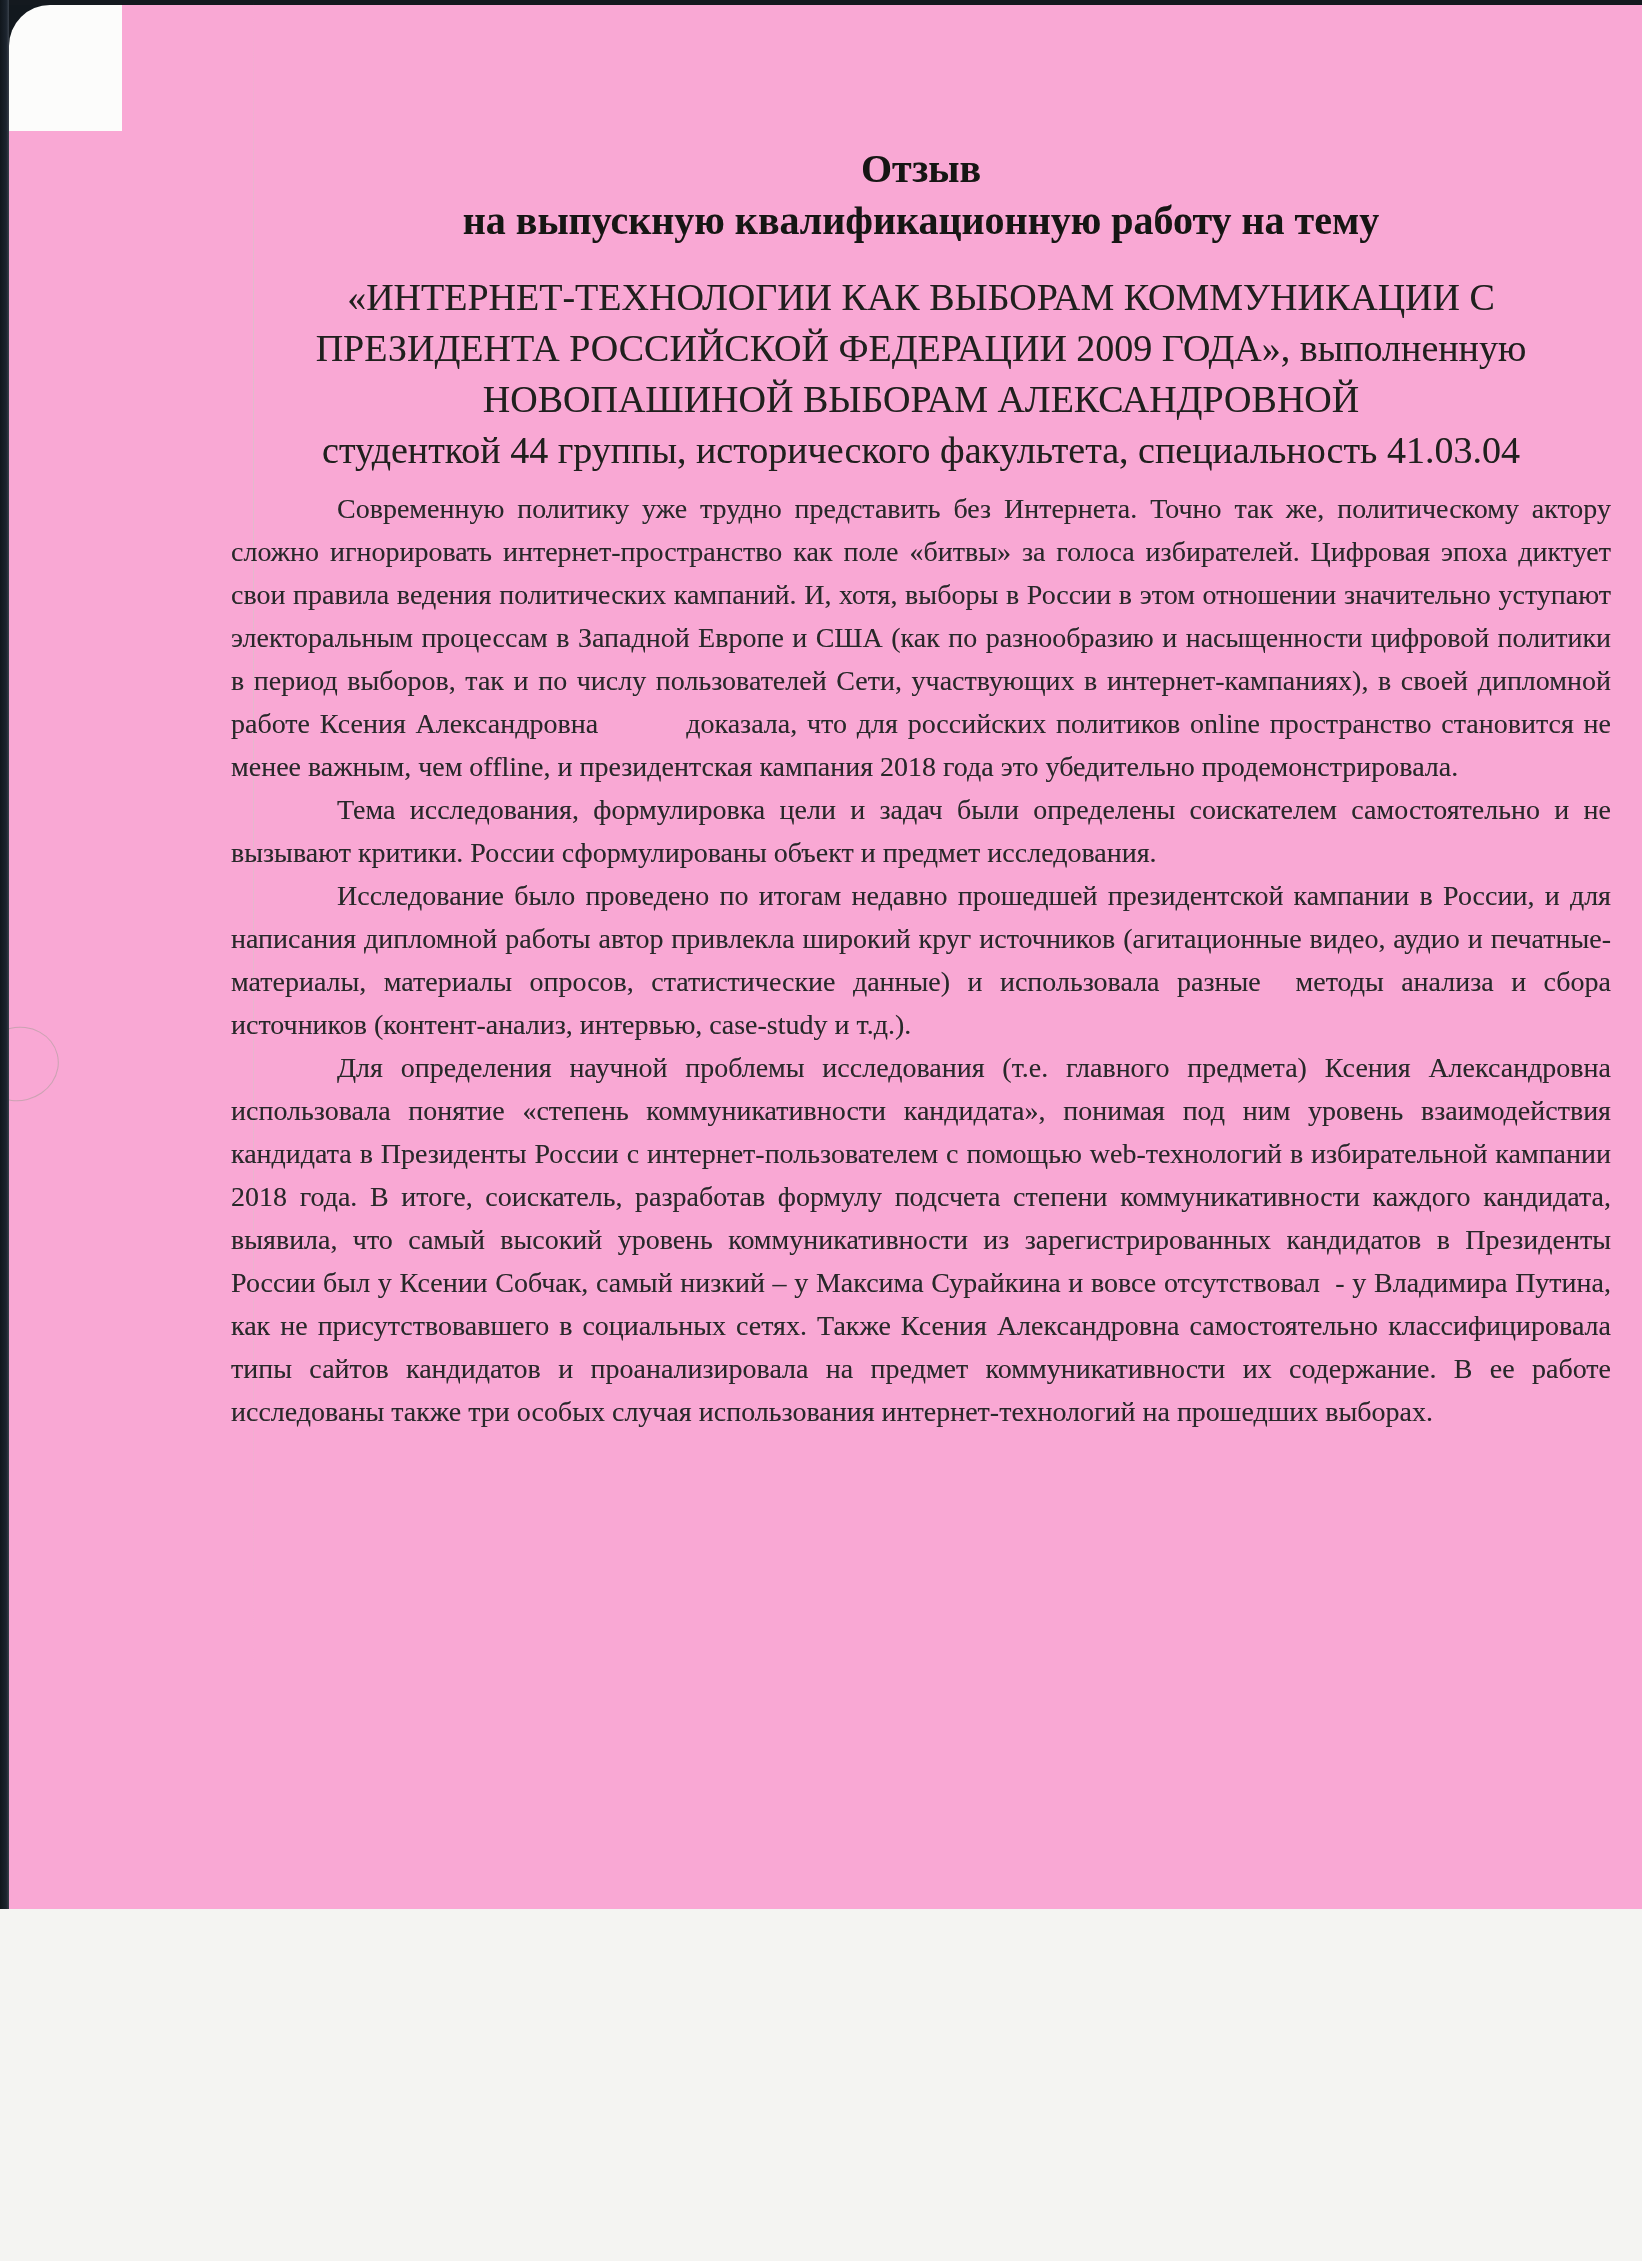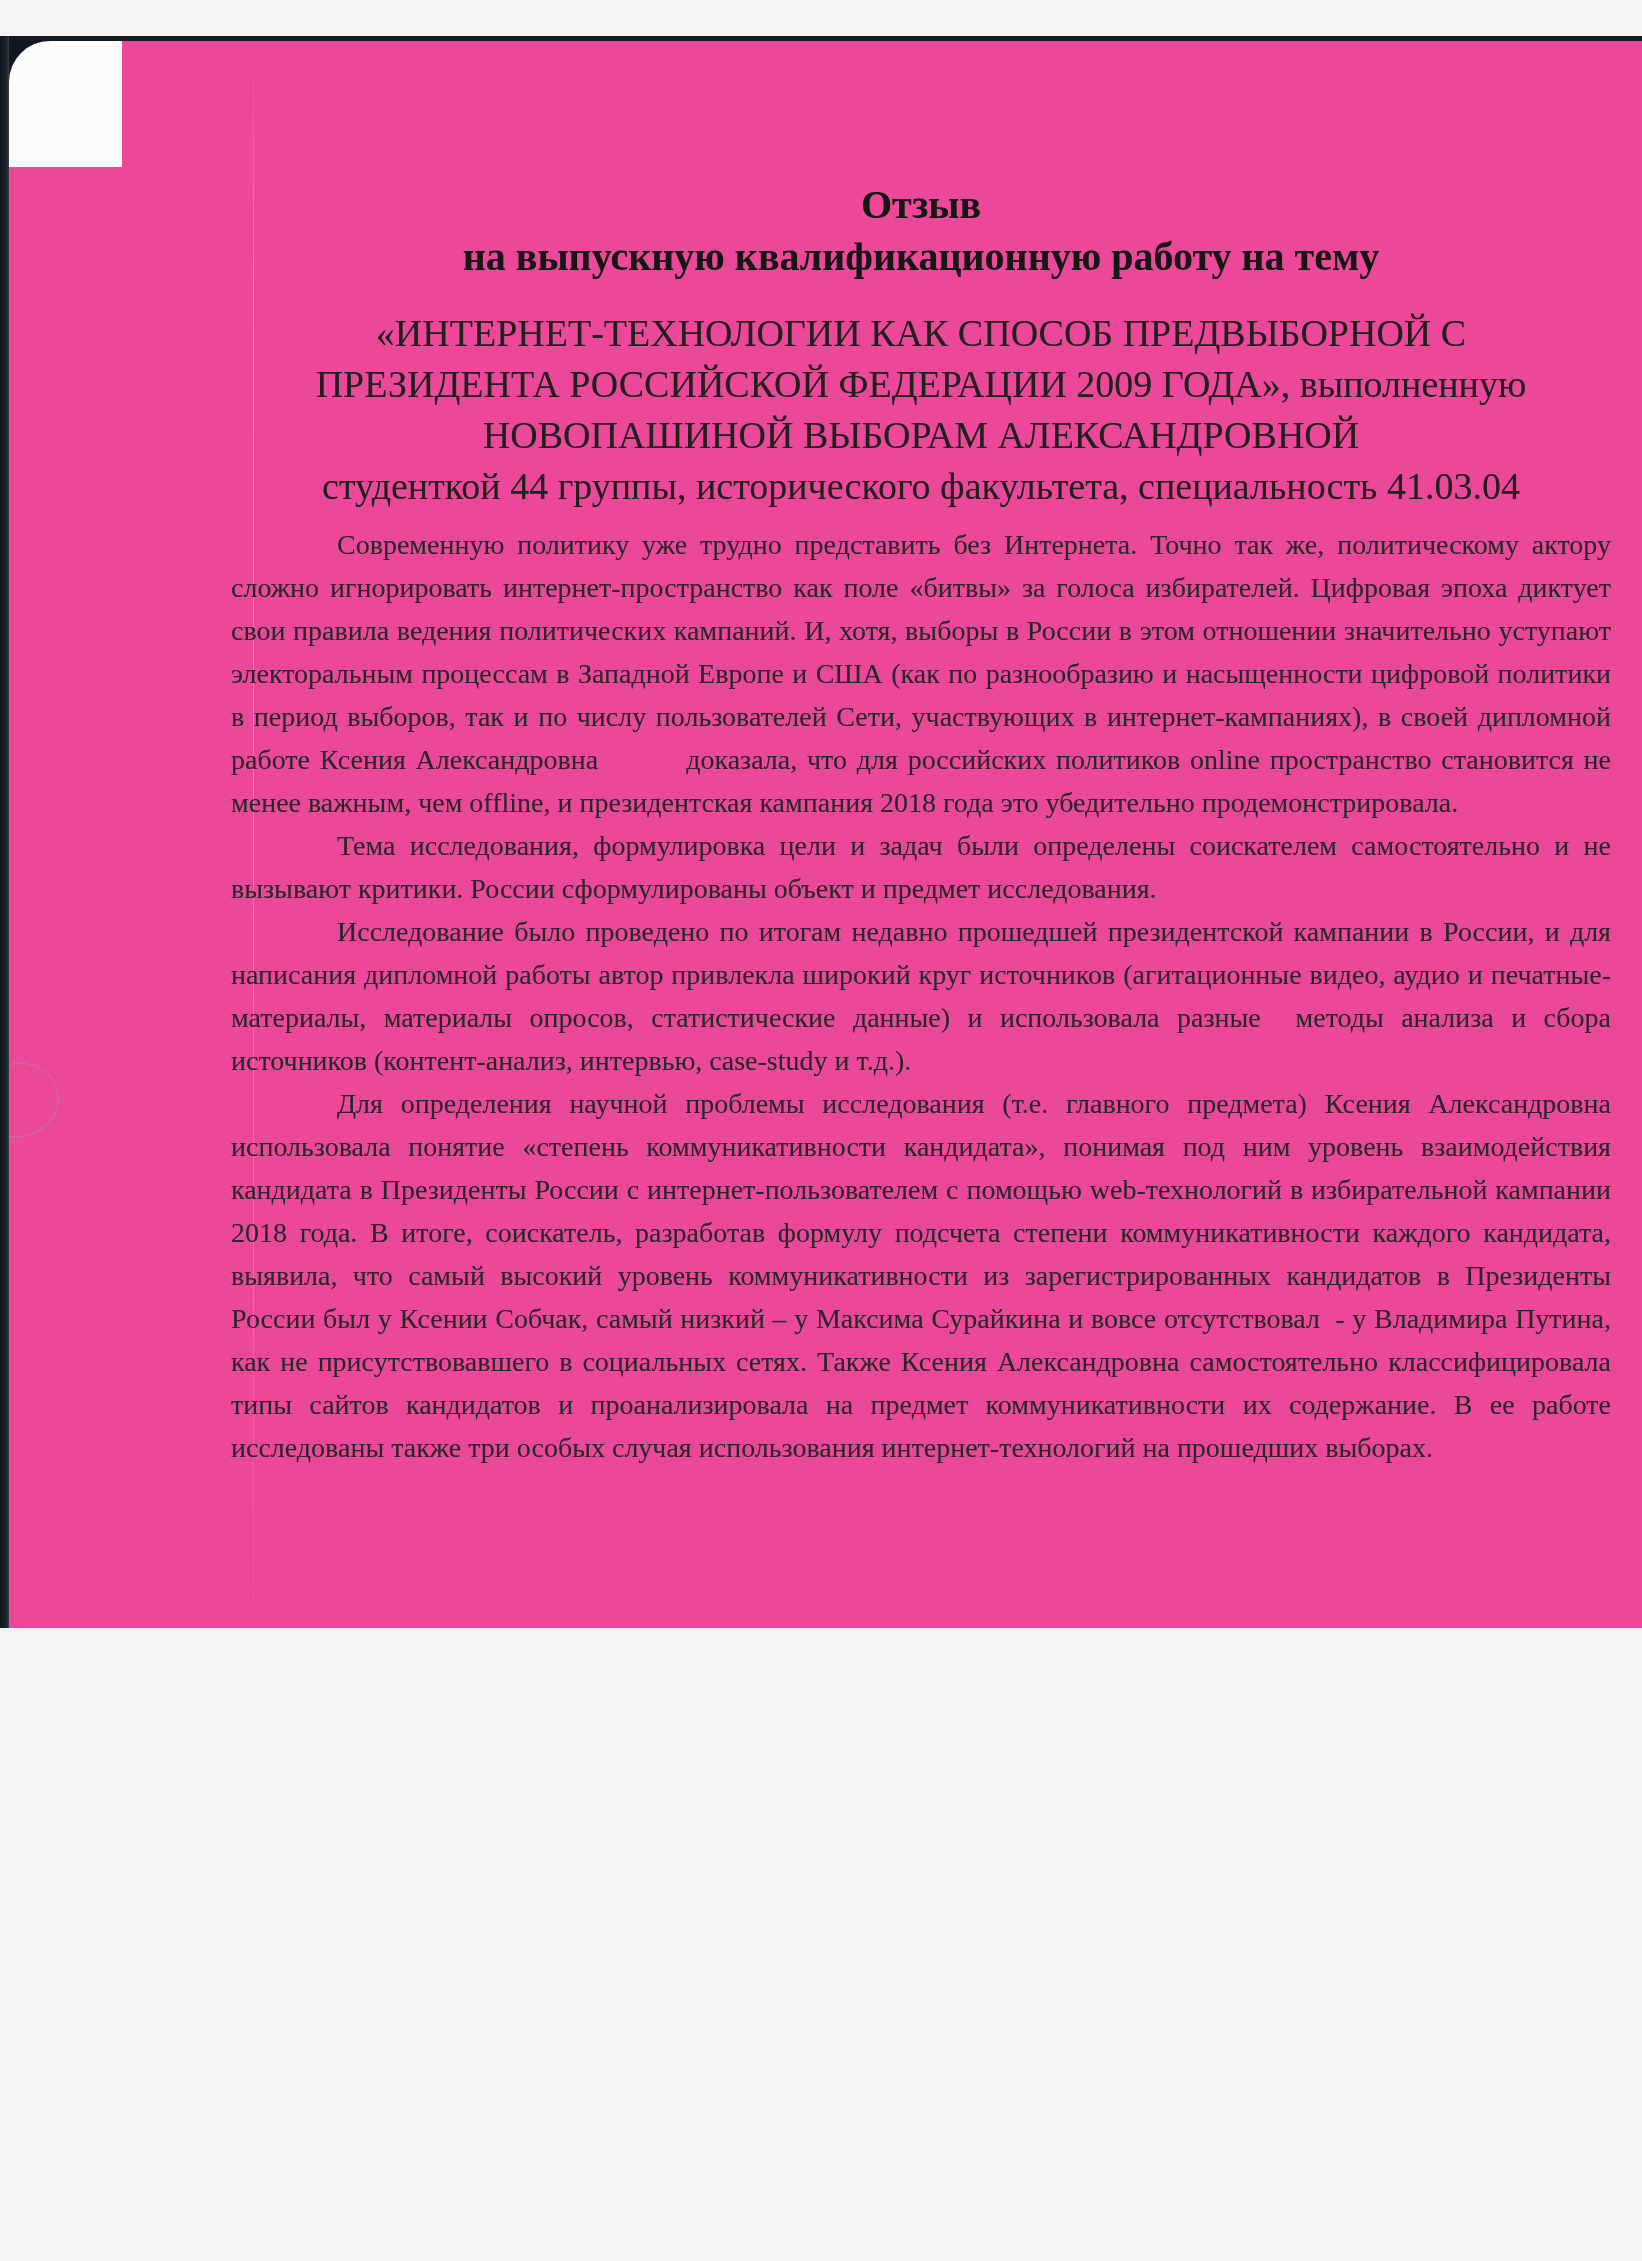--- a/index.html
+++ b/index.html
@@ -4,24 +4,23 @@
 <style>
   html, body { margin: 0; padding: 0; }
   body {
     width: 1643px; height: 2261px;
     background: #f4f4f2;
     font-family: "Liberation Serif", "DejaVu Serif", serif;
     overflow: hidden;
   }
   .page {
     position: relative;
-    width: 1643px; height: 1592px;
-    background: #ec4899;
+    width: 1643px; height: 1909px;
+    background: #f9a8d4;
     overflow: hidden;
-    margin-top: 36px;
   }
   
   .artifact { position: absolute; pointer-events: none; }
   .edge-top    { left: 0; top: 0; width: 1643px; height: 4.5px; background: #14191f; z-index: 1; }
   .edge-left   { left: 0; top: 0; width: 9px; height: 2261px;
                  background: linear-gradient(to right, #10161c 0%, #1c242e 70%, #3a424c 100%); z-index: 2; }
   .corner-block{ left: 0; top: 0; width: 59px; height: 111px; background: #12181e; z-index: 1; }
   .corner-round{ left: 9px; top: 4.5px; width: 113px; height: 126px;
                  background: #fcfcfb; border-top-left-radius: 41px; z-index: 2; }
   .crease-line { left: 253px; top: 0; width: 1.3px; height: 1675px;
@@ -77,21 +76,21 @@
   </svg>
 
   <div class="content">
 
     <div class="doc-header">
       <div>Отзыв</div>
       <div>на выпускную квалификационную работу на тему</div>
     </div>
 
     <div class="thesis-title">
-      <div class="t-line">«ИНТЕРНЕТ-ТЕХНОЛОГИИ КАК СПОСОБ ПРЕДВЫБОРНОЙ С</div>
+      <div class="t-line">«ИНТЕРНЕТ-ТЕХНОЛОГИИ КАК ВЫБОРАМ КОММУНИКАЦИИ С</div>
       <div class="t-line">ПРЕЗИДЕНТА РОССИЙСКОЙ ФЕДЕРАЦИИ 2009 ГОДА», выполненную</div>
       <div class="t-line">НОВОПАШИНОЙ ВЫБОРАМ АЛЕКСАНДРОВНОЙ</div>
       <div>студенткой 44 группы, исторического факультета, специальность 41.03.04</div>
     </div>
 
 
     <div class="body-text">
       <p>Современную политику уже трудно представить без Интернета. Точно так же, политическому актору сложно игнорировать интернет-пространство как поле «битвы» за голоса избирателей. Цифровая эпоха диктует свои правила ведения политических кампаний. И, хотя, выборы в России в этом отношении значительно уступают электоральным процессам в Западной Европе и США (как по разнообразию и насыщенности цифровой политики в период выборов, так и по числу пользователей Сети, участвующих в интернет-кампаниях), в своей дипломной работе Ксения Александровна         доказала, что для российских политиков online пространство становится не менее важным, чем offline, и президентская кампания 2018 года это убедительно продемонстрировала.</p>
       <p>Тема исследования, формулировка цели и задач были определены соискателем самостоятельно и не вызывают критики. России сформулированы объект и предмет исследования.</p>
       <p>Исследование было проведено по итогам недавно прошедшей президентской кампании в России, и для написания дипломной работы автор привлекла широкий круг источников (агитационные видео, аудио и печатные-материалы, материалы опросов, статистические данные) и использовала разные  методы анализа и сбора источников (контент-анализ, интервью, case-study и т.д.).</p>

